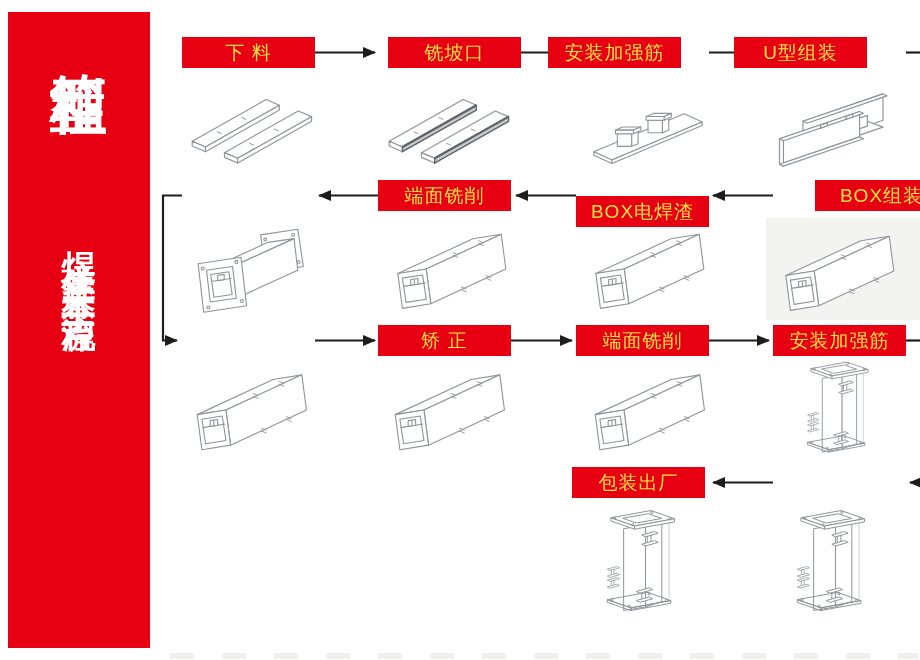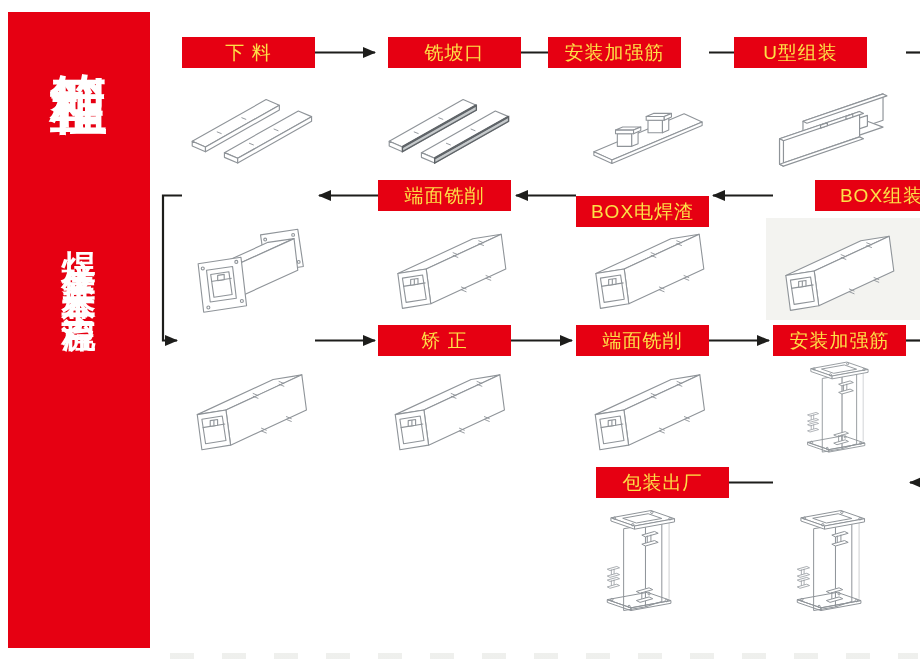--- a/index.html
+++ b/index.html
@@ -229,17 +229,17 @@
   <div class="step" style="left:734px;top:37px">U型组装</div>
 
   <div class="step" style="left:378px;top:180px">端面铣削</div>
   <div class="step" style="left:576px;top:196px">BOX电焊渣</div>
   <div class="step" style="left:815px;top:180px">BOX组装</div>
 
   <div class="step" style="left:378px;top:325px">矫 正</div>
   <div class="step" style="left:576px;top:325px">端面铣削</div>
   <div class="step" style="left:773px;top:325px">安装加强筋</div>
 
-  <div class="step" style="left:596px;top:467px">包装出厂</div>
+  <div class="step" style="left:572px;top:467px">包装出厂</div>
 
   <div class="bottom-artifact"></div>
 
 </div>
 
 </body></html>

